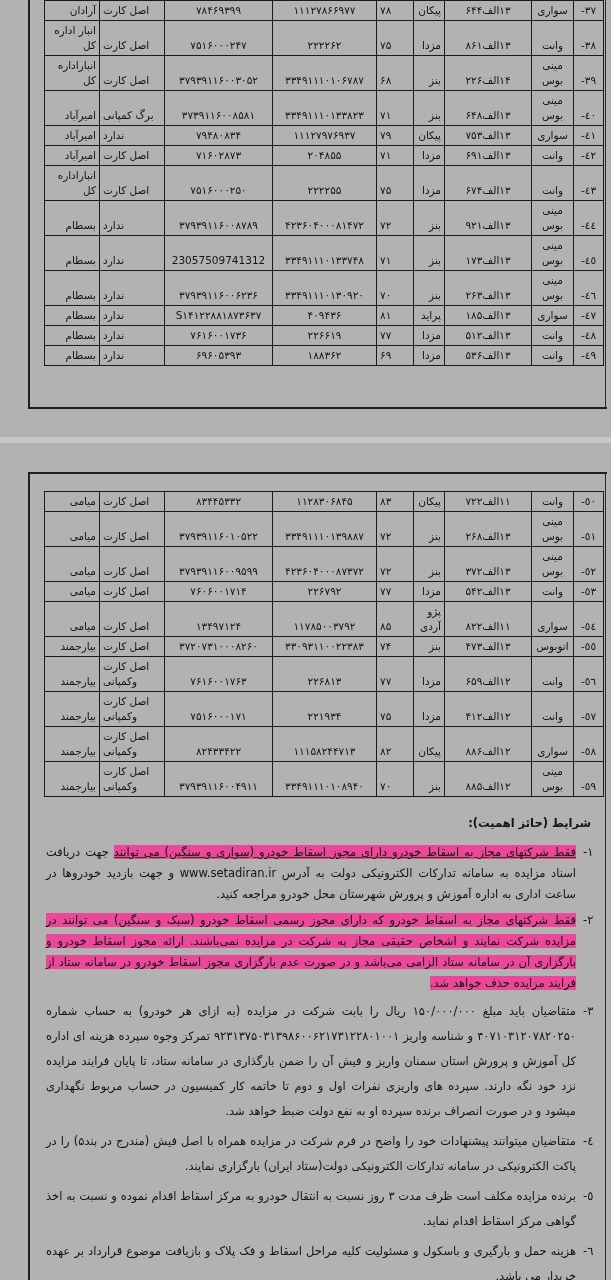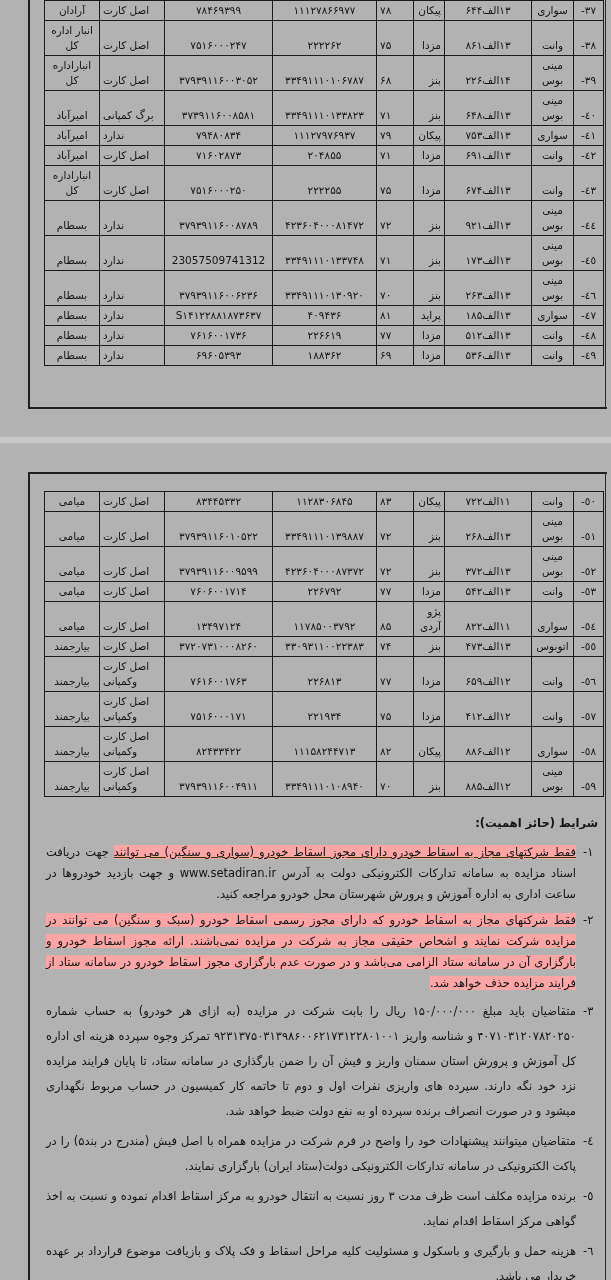--- a/index.html
+++ b/index.html
@@ -40,37 +40,37 @@
   col.c-num{width:30px;}  col.c-type{width:42px;} col.c-plate{width:87px;}
   col.c-brand{width:31px;} col.c-year{width:37px;} col.c-engine{width:104px;}
   col.c-chassis{width:108px;} col.c-doc{width:65px;} col.c-loc{width:55px;}
   td.c-num{text-align:center;padding:2px 1px;}
   td.c-type{text-align:center;}
   td.c-plate{text-align:center;}
   td.c-brand{text-align:right;padding:2px 2px;}
   td.c-year{direction:ltr;text-align:left;padding-left:5px;}
   td.c-engine,td.c-chassis{direction:ltr;text-align:center;padding-left:6px;}
   td.c-doc{text-align:left;}
-  td.c-loc{text-align:center;padding-right:4px;}
+  td.c-loc{text-align:right;padding-right:4px;}
 
   
   #conditions{
     position:absolute;left:46px;top:816px;width:557px;
     direction:rtl;font-size:11.5px;
   }
   #cond-heading{
-    font-weight:bold;font-size:11.5px;text-align:right;margin:0 5px 12px 0;
+    font-weight:bold;font-size:11.5px;text-align:right;margin:0 12px 12px 0;
   }
   .cond-item{display:flex;direction:rtl;margin-bottom:5px;}
   .cond-item .num{flex:0 0 20px;margin-left:7px;text-align:left;white-space:nowrap;}
   .cond-item .txt{flex:1;text-align:justify;text-justify:inter-word;}
   .cond-item:nth-child(1),.cond-item:nth-child(2){line-height:21px;}
   .cond-item:nth-child(1) .num,.cond-item:nth-child(2) .num{line-height:21px;}
   .cond-item{line-height:25px;}
-  .hl{background:#fca5a5;}
+  .hl{background:#ec4899;}
   .ul{text-decoration:underline;text-decoration-color:#3a3a00;}
 </style>
 </head>
 <body>
 
 <div class="vline" id="frame-left-1"></div>
 <div class="hline" id="frame-bottom-1"></div>
 <div class="vline" id="frame-right-1"></div>
 <div id="page-separator"></div>
 <div class="hline" id="frame-top-2"></div>

